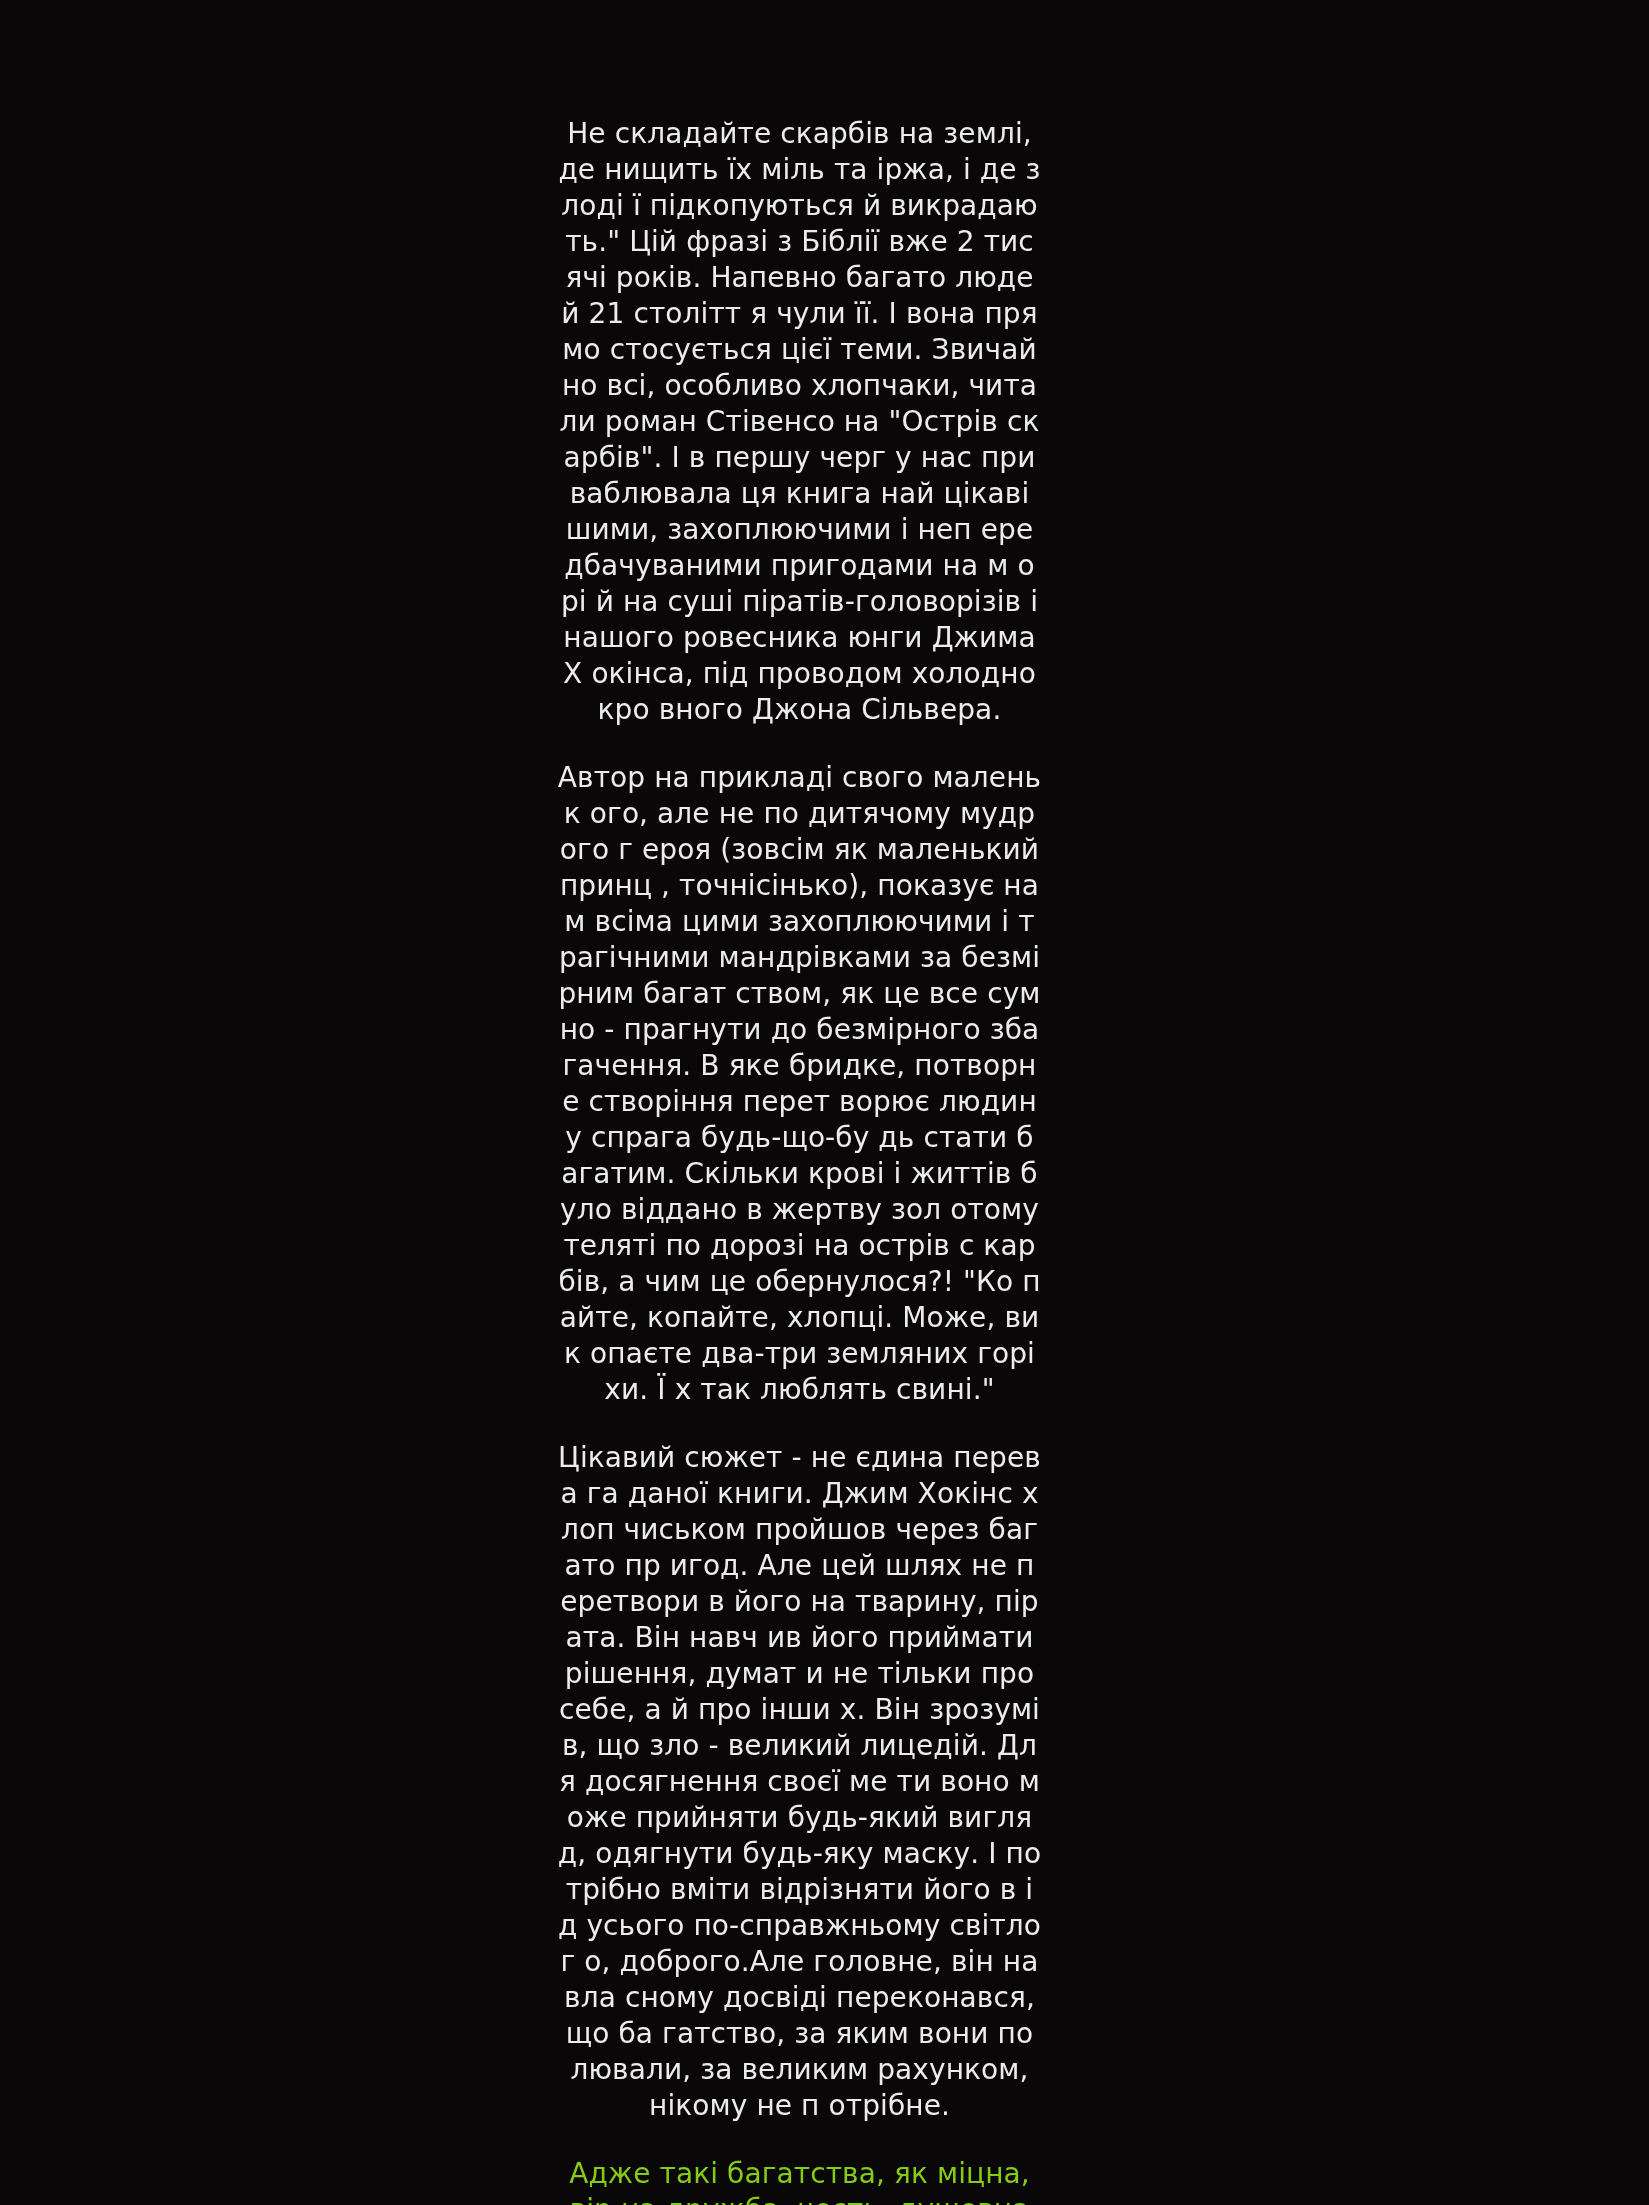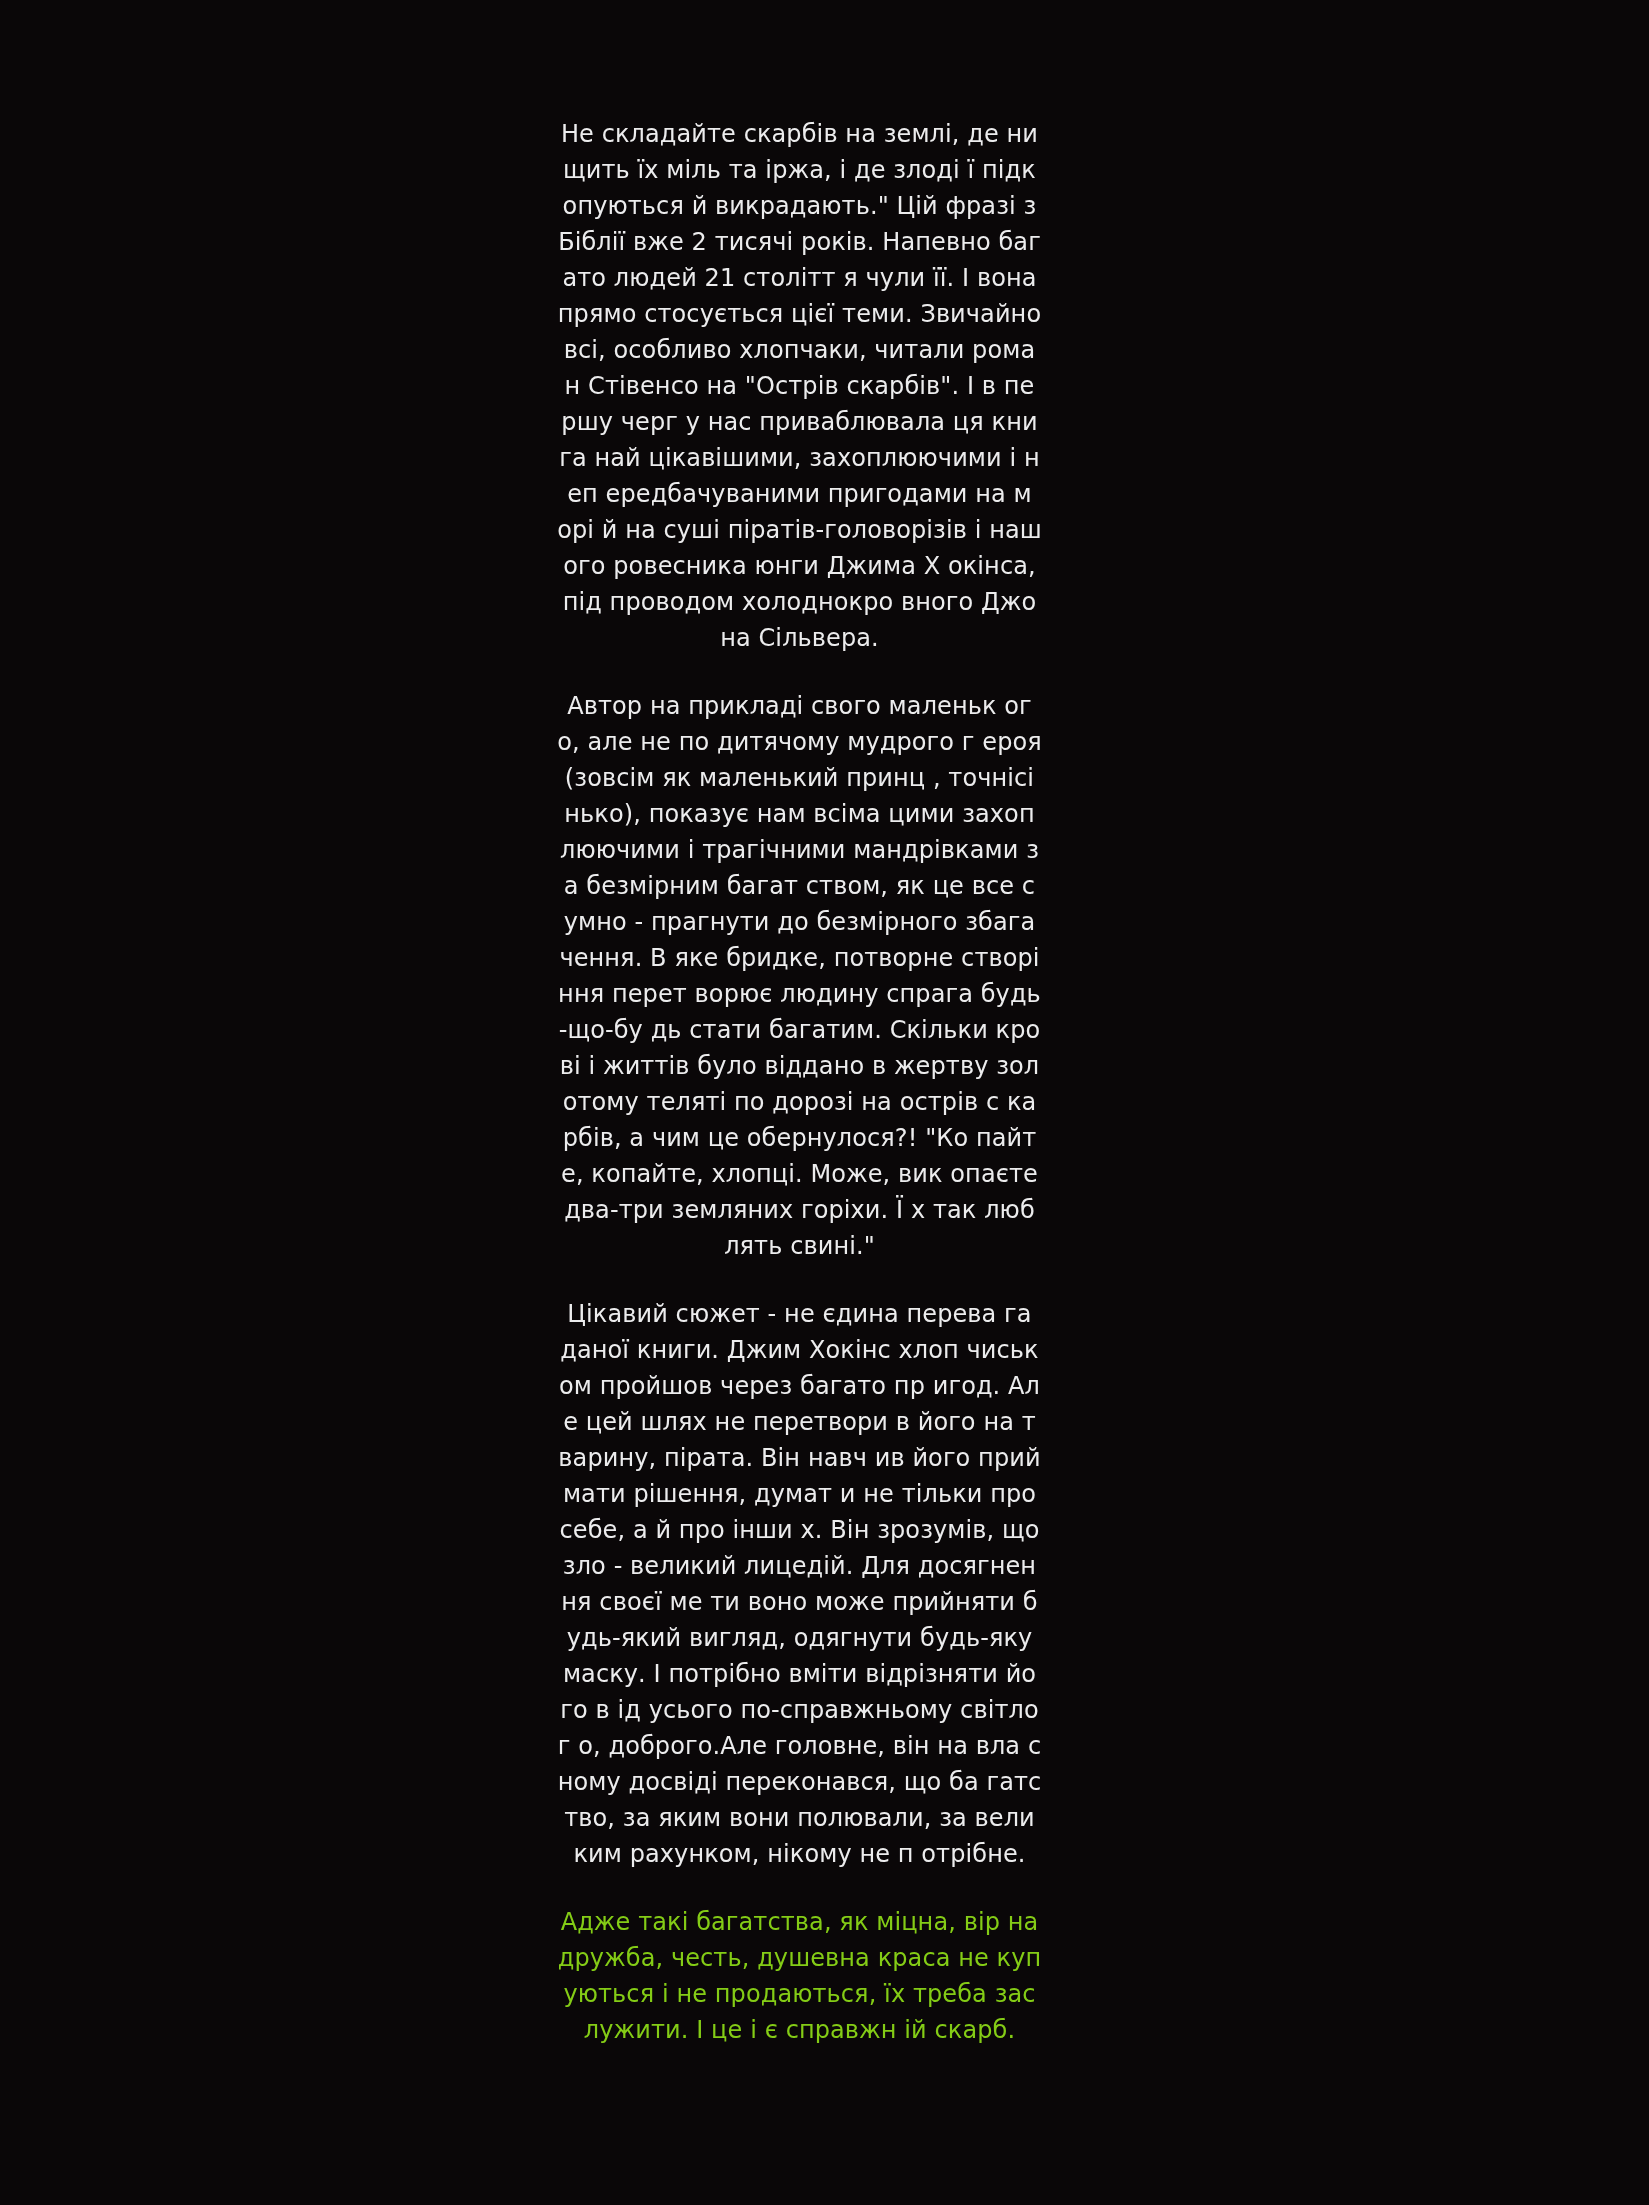--- a/index.html
+++ b/index.html
@@ -21,21 +21,21 @@
     background: #0a0708;
     overflow: hidden;
   }
   #text-column {
     position: absolute;
     left: 557px;
     top: 116px;
     width: 485px;
   }
   .paragraph {
-    font-size: 24px;
+    font-size: 28px;
     line-height: 36px;
     letter-spacing: 0.1px;
     text-align: center;
     color: #ececed;
     margin: 0 0 32px 0;
     word-break: break-all;
     overflow-wrap: anywhere;
     hyphens: none;
   }
   .paragraph:last-child {

